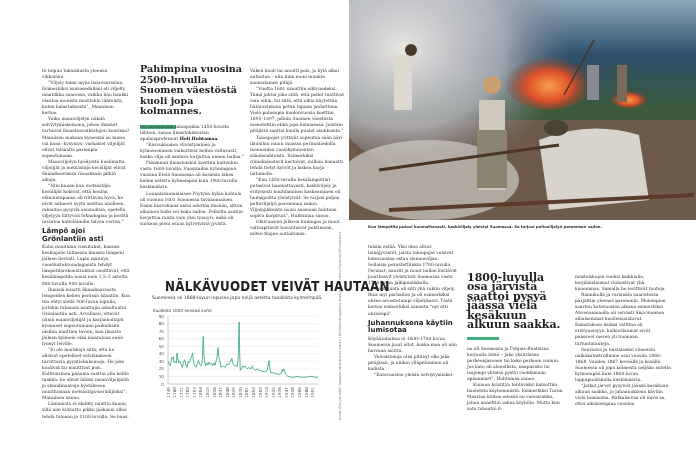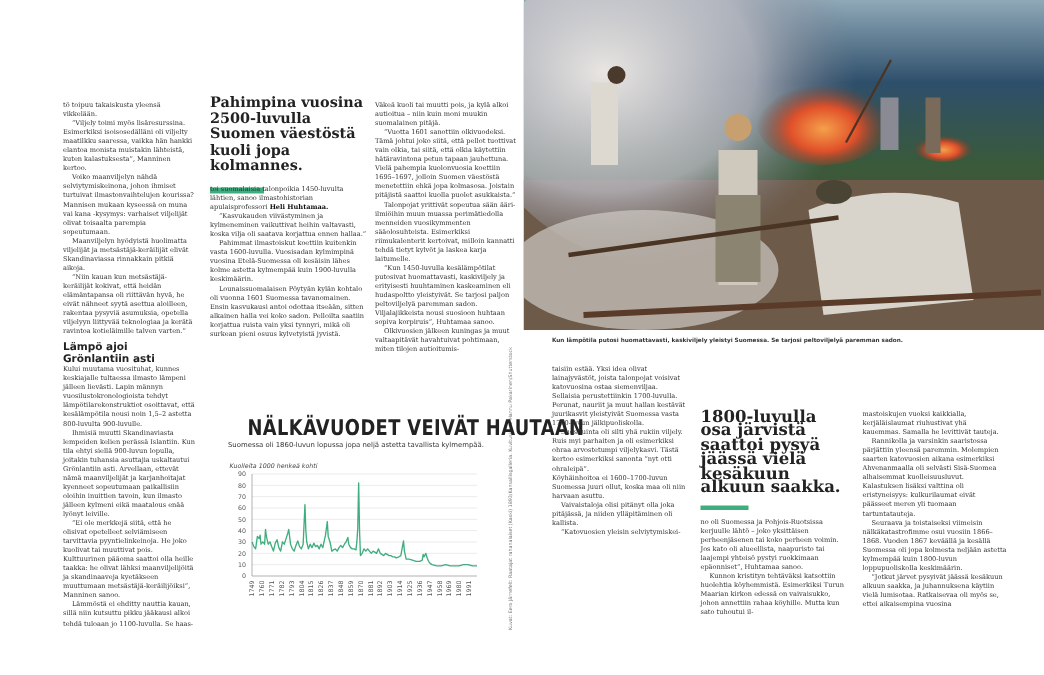--- a/index.html
+++ b/index.html
@@ -270,20 +270,21 @@
     <circle cx="164.02390438247014" cy="64.44444444444444" r="0.01" fill="#3fae7e"></circle>
     <circle cx="167.01195219123505" cy="65.2" r="0.01" fill="#3fae7e"></circle>
     <circle cx="170" cy="65.2" r="0.01" fill="#3fae7e"></circle>
   </svg>
 
 <div class="col" style="left:368px; top:244px; width:90px;">
   <div id="c4p">
       <p class="noind">taisiin estää. Yksi idea olivat lainajyvästöt, joista talonpojat voisivat katovuosina ostaa siemenviljaa. Sellaisia perustettiinkin 1700-luvulla. Perunat, nauriit ja muut hallan kestävät juurikasvit yleistyivät Suomessa vasta 1700-luvun jälkipuoliskolla.</p>
       <p>Suosituinta oli silti yhä rukiin viljely. Ruis myi parhaiten ja oli esimerkiksi ohraa arvostetumpi viljelykasvi. Tästä kertoo esimerkiksi sanonta ”nyt otti ohraleipä”.</p>
     </div>
+  <h3>Juhannuksena käytiin lumisotaa</h3>
   <div id="c4p2">
       <p class="noind">Köyhäinhoitoa ei 1600–1700-luvun Suomessa juuri ollut, koska maa oli niin harvaan asuttu.</p>
       <p>Vaivaistaloja olisi pitänyt olla joka pitäjässä, ja niiden ylläpitäminen oli kallista.</p>
       <p>”Katovuosien yleisin selviytymiskei-</p>
     </div>
 </div>
 
 <div class="pull" style="left:467px; top:273px; width:100px; font-size:11px; line-height:9.4px;">
   <div>1800-luvulla osa järvistä saattoi pysyä jäässä vielä kesäkuun alkuun saakka.</div>
   <div class="bar" style="width:32px; height:3px;"></div>

